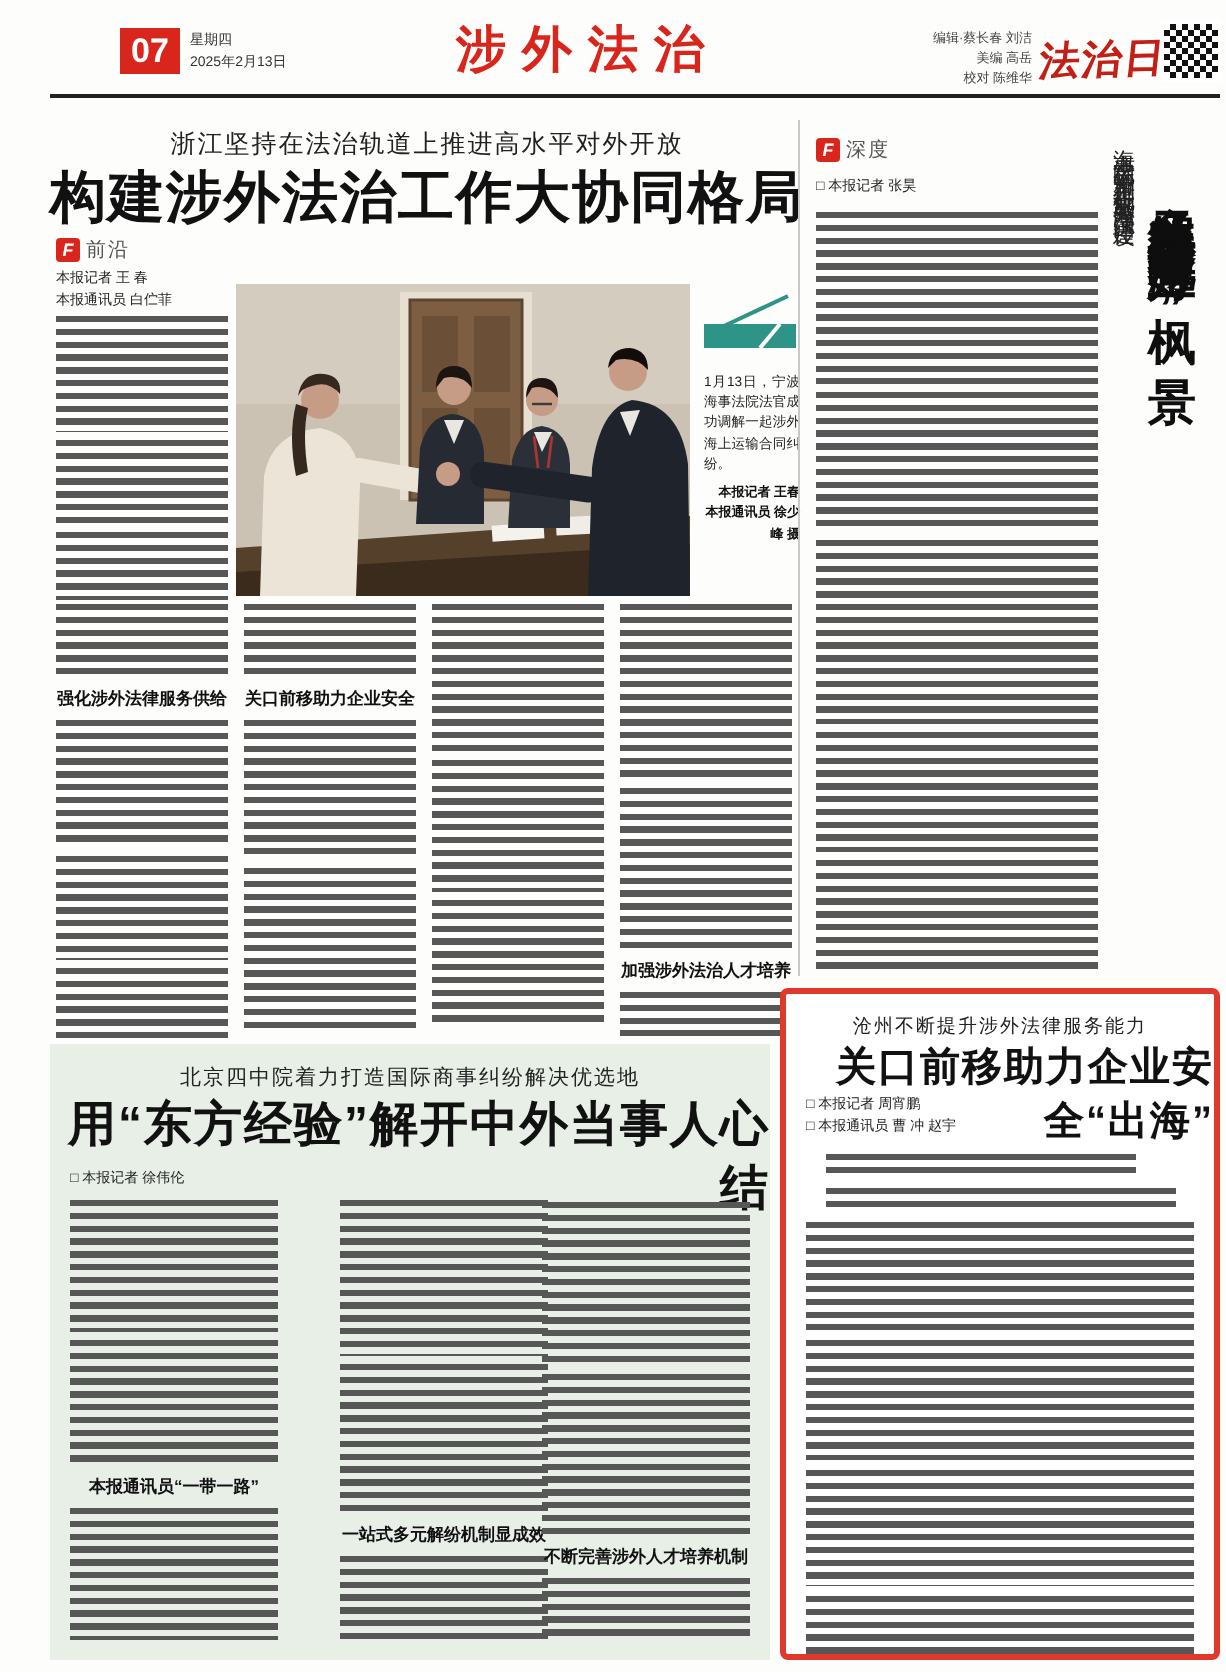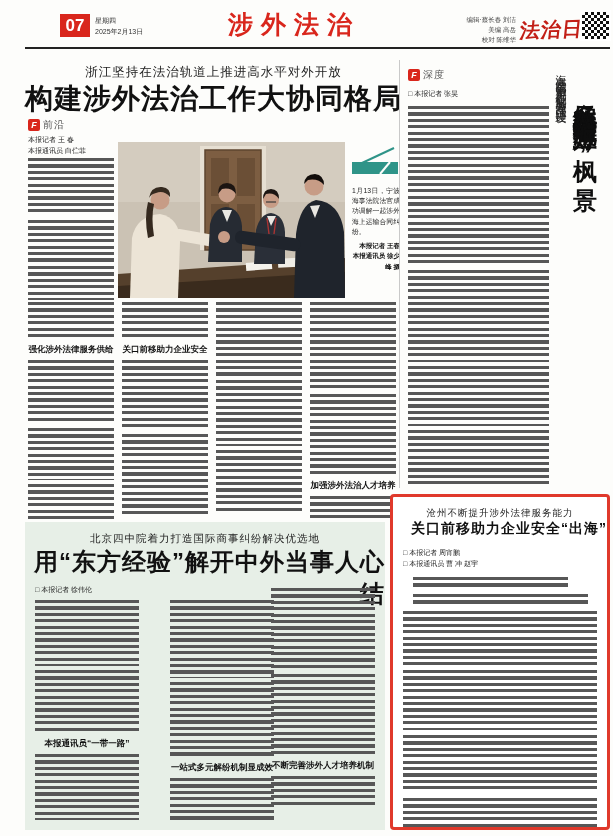--- a/index.html
+++ b/index.html
@@ -196,31 +196,31 @@
       <div class="gk" style="height:64px;"></div>
       <div class="subhead">本报通讯员“一带一路”</div>
       <div class="gk" style="height:66px;"></div>
     </div>
     <div class="abs col" style="left:128px;top:78px;width:104px;margin-left:17px;">
       <div class="gk" style="height:78px;"></div>
       <div class="gk" style="height:76px;"></div>
       <div class="subhead">一站式多元解纷机制显成效</div>
       <div class="gk" style="height:42px;"></div>
     </div>
-    <div class="abs col" style="left:246px;top:66px;width:104px;">
+    <div class="abs col" style="left:246px;top:79px;width:104px;">
       <div class="gk" style="height:82px;"></div>
       <div class="gk" style="height:82px;"></div>
       <div class="subhead">不断完善涉外人才培养机制</div>
       <div class="gk" style="height:32px;"></div>
     </div>
   </div>
 
   <div class="abs redbox" style="left:390px;top:494px;width:214px;height:330px;">
     <div class="abs kicker" style="left:0;top:10px;width:214px;font-size:9.5px;">沧州不断提升涉外法律服务能力</div>
-    <div class="abs headline" style="left:0;top:23px;width:214px;font-size:14px;">关口前移助力企业安全“出海”</div>
+    <div class="abs headline" style="left:0;top:23px;width:214px;font-size:20px;">关口前移助力企业安全“出海”</div>
     <div class="abs byline" style="left:10px;top:50px;">
       <div>□ 本报记者 周宵鹏</div>
       <div>□ 本报通讯员 曹 冲 赵宇</div>
     </div>
     <div class="abs col" style="left:10px;top:80px;width:194px;gap:5px;">
       <div class="gk" style="height:12px;width:80%;margin-left:10px;"></div>
       <div class="gk" style="height:12px;width:90%;margin-left:10px;"></div>
       <div class="gk" style="height:54px;"></div>
       <div class="gk" style="height:60px;"></div>
       <div class="gk" style="height:58px;"></div>

